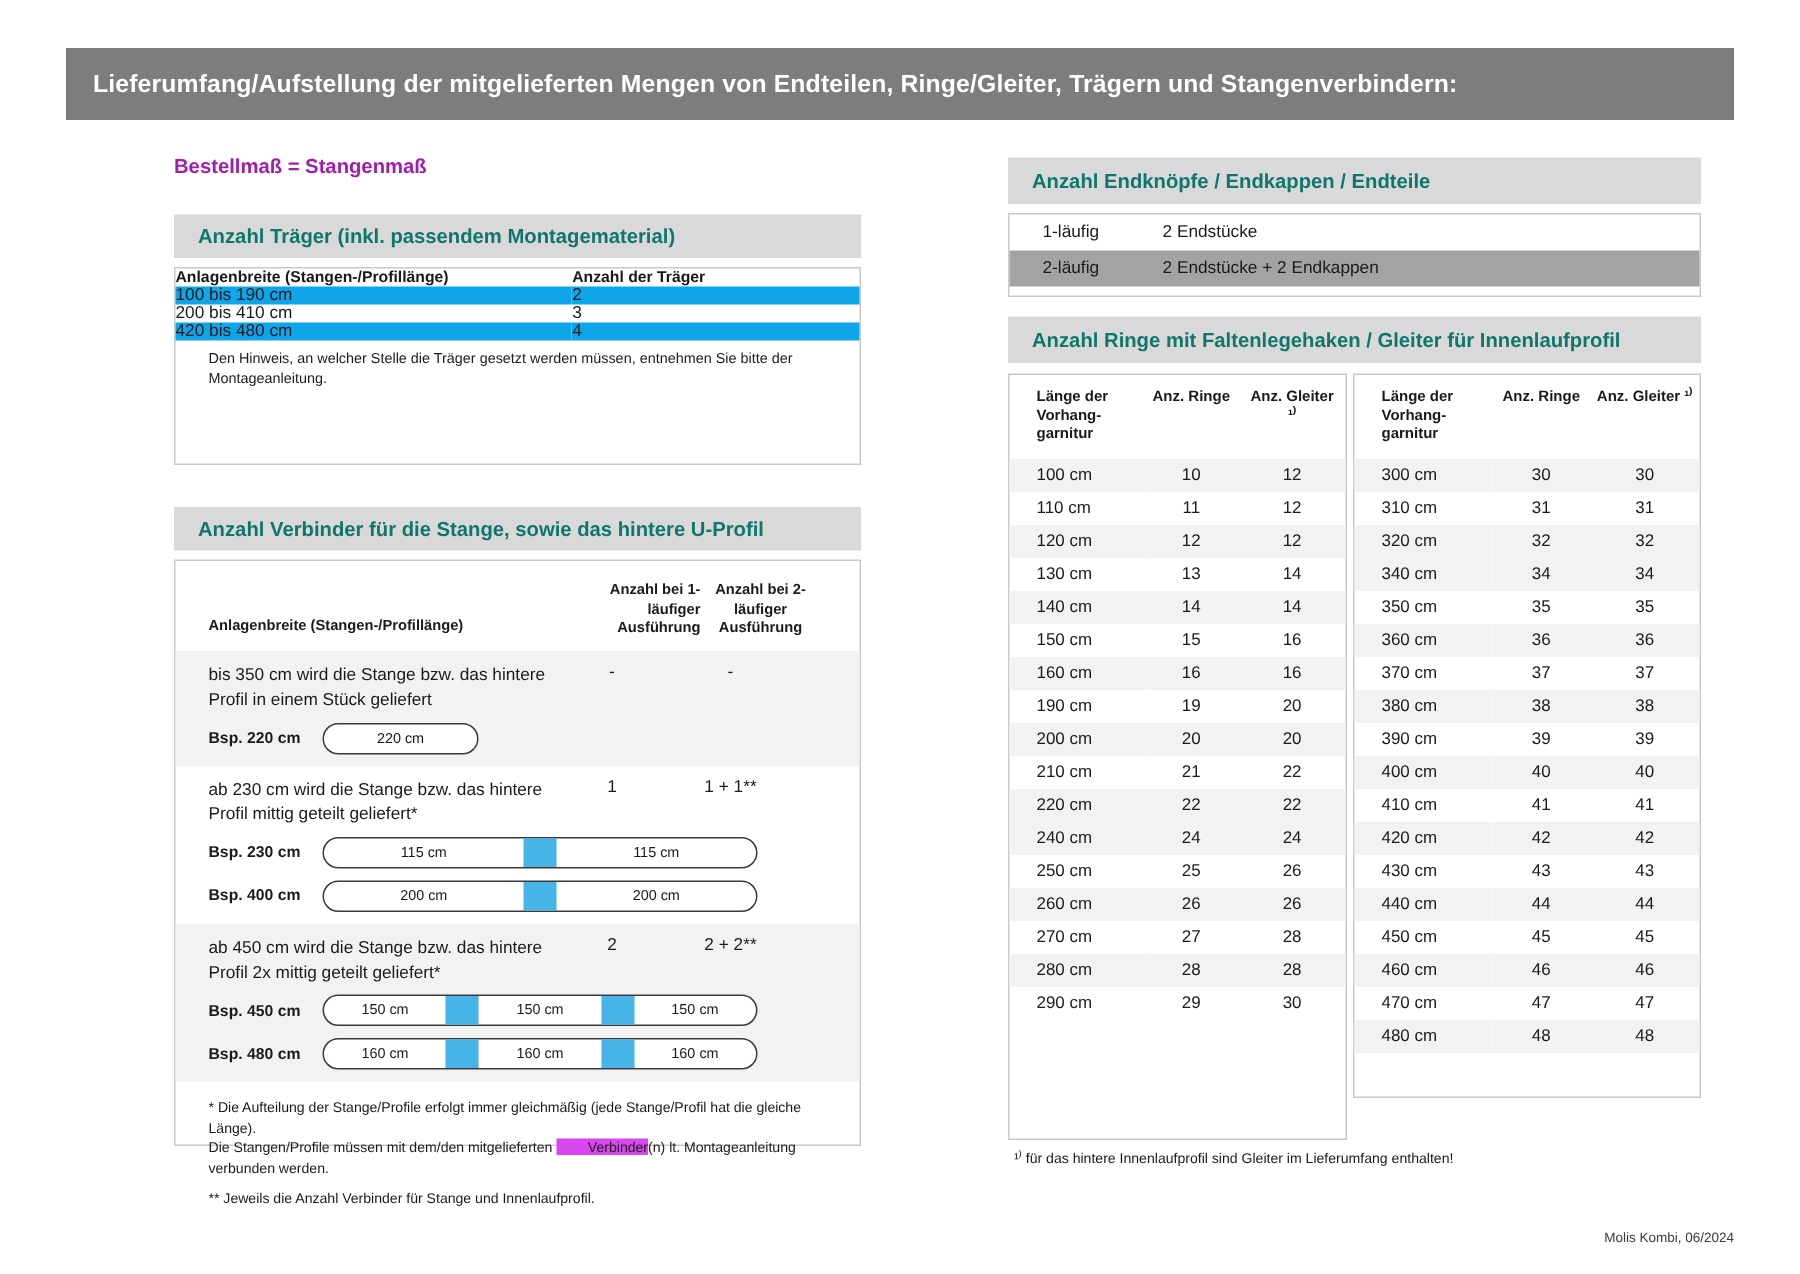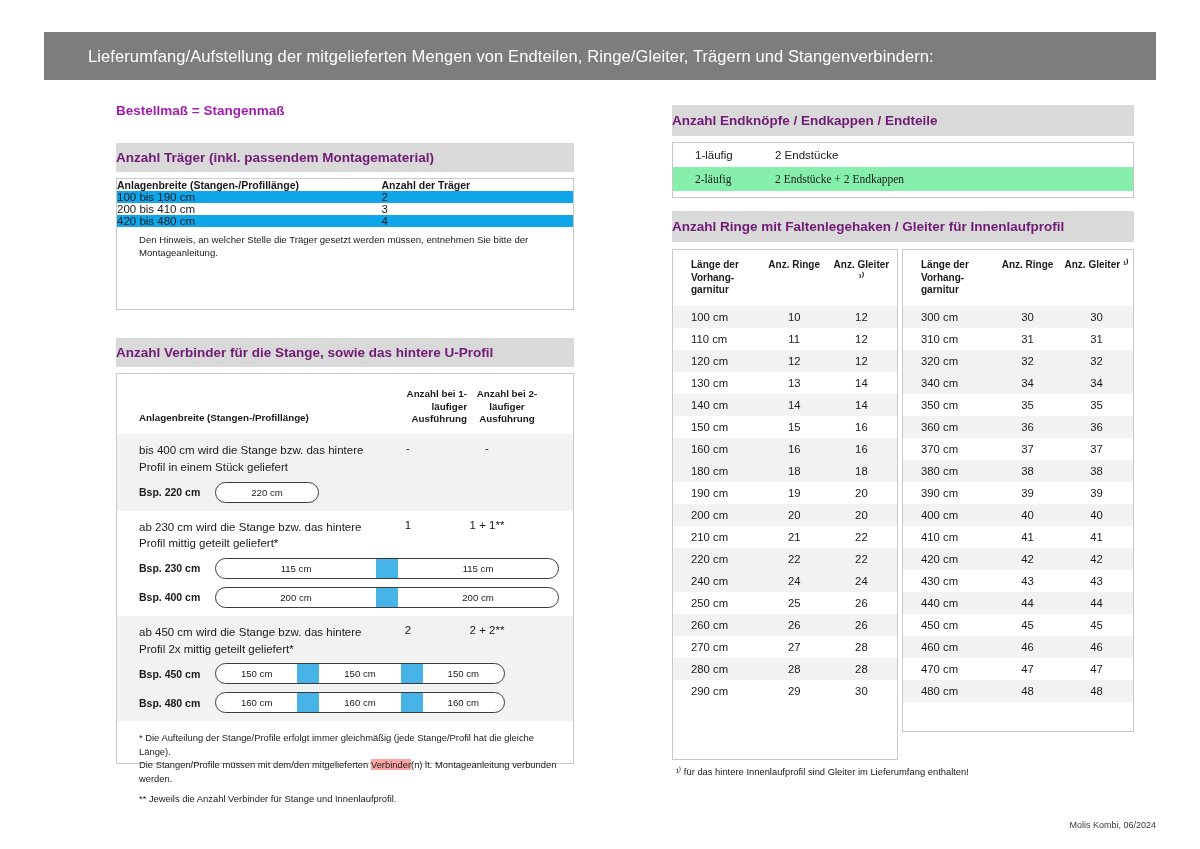--- a/index.html
+++ b/index.html
@@ -14,29 +14,30 @@
   }
   .page { position:absolute; inset:0; }
 
   
   .banner {
     position:absolute; left:44px; top:32px; width:1112px; height:48px;
     background:#7d7d7d; color:#ffffff;
     display:flex; align-items:center;
   }
   .banner-title {
-    font-size:16.5px; font-weight:normal; letter-spacing:0.1px;margin-left:44px;
+    font-size:16.5px; font-weight:bold; padding-left:18px; letter-spacing:0.1px;
   }
 
   
   .bar {
     background:#d9d9d9;
     font-size:13.5px; font-weight:bold;
     display:flex; align-items:center;
-    color:#701a75;
+    padding-left:16px;
+    color:#0f766e;
   }
 
   .panel {
     border:1px solid #c9c9c9;
     background:#ffffff;
   }
 
   
   .bestellmass {
     position:absolute; left:116px; top:103px;
@@ -84,33 +85,33 @@
     display:flex; align-items:center; background:#ffffff;
   }
   .rod .seg {
     flex:1 1 auto; text-align:center; font-size:9.6px; color:#1a1a1a;
     position:relative; z-index:2;
   }
   .rod .conn {
     width:22px; height:19px; background:#46b4e6; flex:0 0 22px;
   }
   .rod.single { width:104px; }
-  .rod.two { width:344px; }
+  .rod.two { width:290px; }
   .rod.three { width:290px; }
 
   .foot {
     font-size:9.4px; line-height:1.45; padding:10px 16px 0 22px;
   }
-  .hl { background:#fca5a5; }
+  .hl { background:#d946ef;padding-left:21px; }
 
   
   #endknopf-bar { position:absolute; left:672px; top:105px; width:462px; height:31px; }
   #endknopf-panel { position:absolute; left:672px; top:142px; width:462px; height:56px; }
   .ek-row { display:flex; font-size:11.5px; padding:6px 0 6px 22px; }
-  .ek-row.alt { background:#86efac;font-family:Liberation Serif, serif; }
+  .ek-row.alt { background:#a3a3a3; }
   .ek-row .k { width:80px; }
 
   #ringe-bar { position:absolute; left:672px; top:211px; width:462px; height:31px; }
   #ringe-left { position:absolute; left:672px; top:249px; width:226px; height:511px; }
   #ringe-right { position:absolute; left:902px; top:249px; width:232px; height:483px; }
 
   table.ring { border-collapse:collapse; width:100%; font-size:11.5px; table-layout:fixed; }
   table.ring th {
     font-size:10px; font-weight:bold; text-align:left; padding:9px 4px 9px 0;
     vertical-align:top; line-height:1.25;
@@ -169,21 +170,21 @@
   <div class="bar" id="verbinder-bar">Anzahl Verbinder für die Stange, sowie das hintere U-Profil</div>
 
   <div class="panel" id="verbinder-panel">
     <div class="v-head">
       <div class="h1">Anlagenbreite (Stangen-/Profillänge)</div>
       <div class="h2">Anzahl bei 1-läufiger Ausführung</div>
       <div class="h3">Anzahl bei 2-läufiger Ausführung</div>
     </div>
 
     <div class="v-block alt">
-      <div><span class="v-text">bis 400 cm wird die Stange bzw. das hintere Profil in einem Stück geliefert</span><span class="v-n1">-</span><span class="v-n2">-</span></div>
+      <div><span class="v-text">bis 350 cm wird die Stange bzw. das hintere Profil in einem Stück geliefert</span><span class="v-n1">-</span><span class="v-n2">-</span></div>
       <div class="bsp-row">
         <div class="bsp-label">Bsp. 220 cm</div>
         <div class="rod single">
           <div class="seg">220 cm</div>
         </div>
       </div>
     </div>
 
     <div class="v-block">
       <div><span class="v-text">ab 230 cm wird die Stange bzw. das hintere Profil mittig geteilt geliefert*</span><span class="v-n1">1</span><span class="v-n2">1 + 1**</span></div>
@@ -291,25 +292,20 @@
       <tr>
             <td class="first">150 cm</td>
             <td class="ctr">15</td>
             <td class="ctr">16</td>
           </tr>
       <tr class="alt">
             <td class="first">160 cm</td>
             <td class="ctr">16</td>
             <td class="ctr">16</td>
           </tr>
-      <tr class="alt">
-            <td class="first">180 cm</td>
-            <td class="ctr">18</td>
-            <td class="ctr">18</td>
-          </tr>
       <tr>
             <td class="first">190 cm</td>
             <td class="ctr">19</td>
             <td class="ctr">20</td>
           </tr>
       <tr class="alt">
             <td class="first">200 cm</td>
             <td class="ctr">20</td>
             <td class="ctr">20</td>
           </tr>

